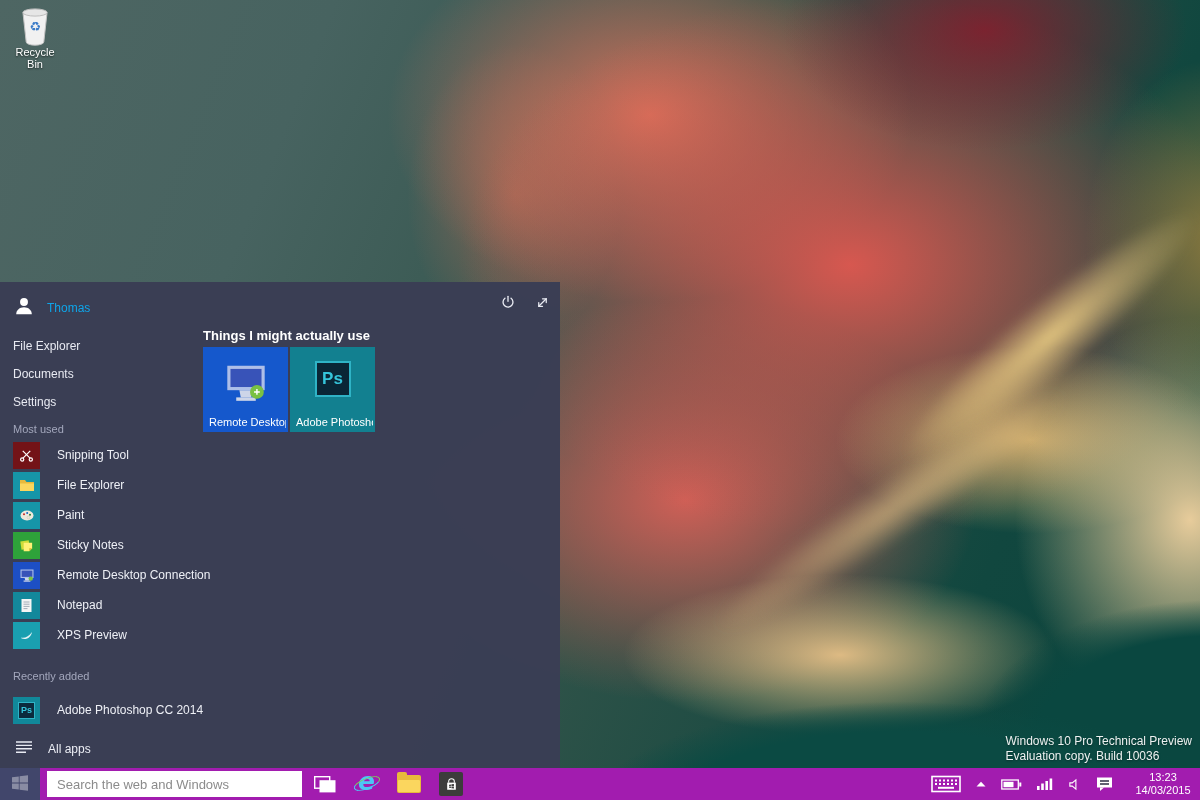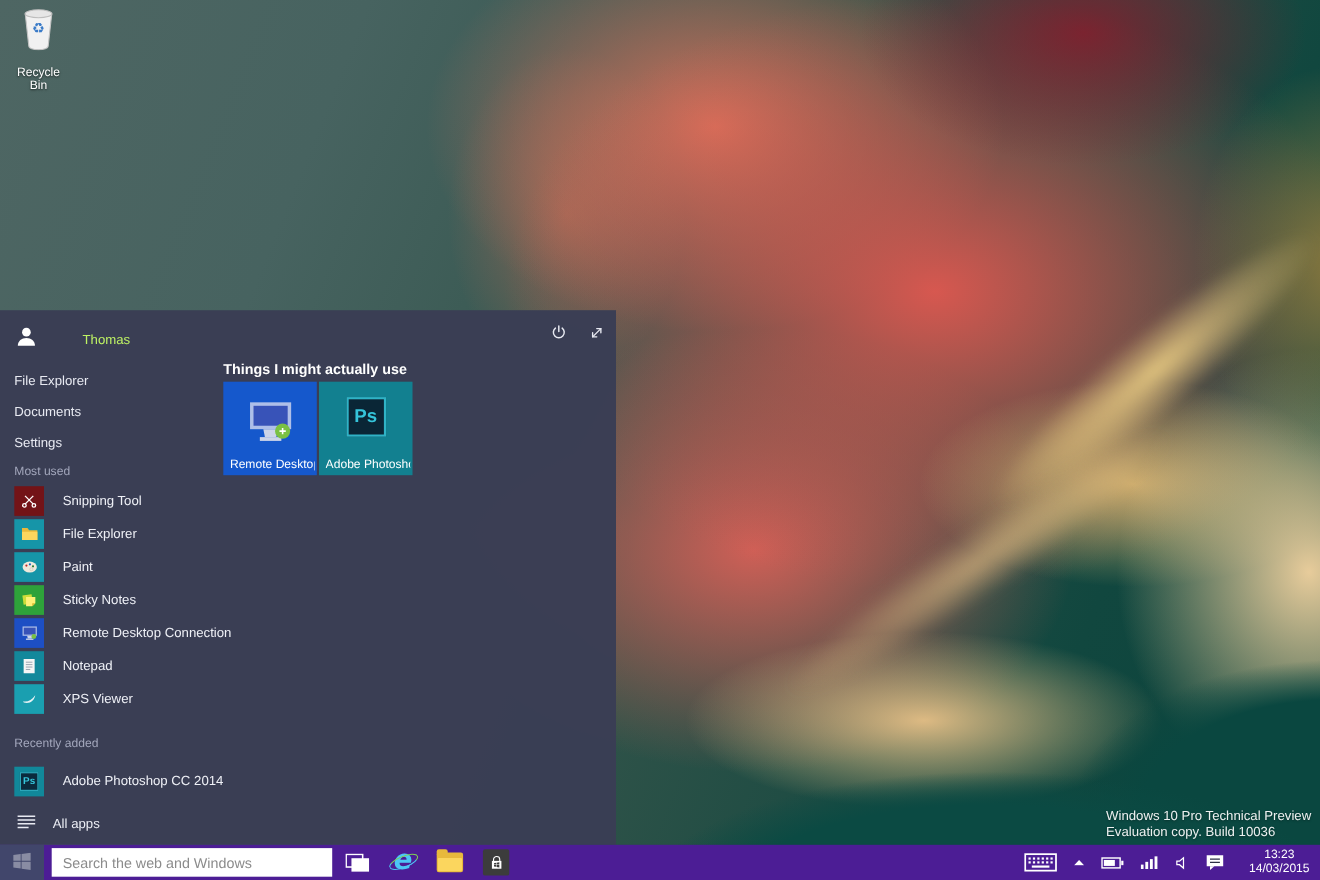--- a/index.html
+++ b/index.html
@@ -28,31 +28,31 @@
   .streak-1 { left:860px; top:300px; width:380px; height:74px; transform:rotate(-40deg);
     background:radial-gradient(closest-side, rgba(246,216,136,0.85), rgba(246,216,136,0)); filter:blur(5px); }
   .streak-2 { left:680px; top:480px; width:420px; height:62px; transform:rotate(-34deg);
     background:radial-gradient(closest-side, rgba(243,205,140,0.6), rgba(243,205,140,0)); filter:blur(6px); }
 
   
   .recycle-bin { position:absolute; left:6px; top:6px; width:58px; text-align:center; cursor:default; }
   .rb-glyph { position:relative; width:34px; height:40px; margin:0 auto; }
   .rb-symbol { position:absolute; left:0; right:0; top:13px; font-size:13px; color:#3a7bc8;
     font-family:"DejaVu Sans",sans-serif; }
-  .rb-label { margin-top:14px; font-size:11px; color:#fff; text-shadow:0 1px 2px rgba(0,0,0,0.7); }
+  .rb-label { margin-top:0; font-size:11px; color:#fff; text-shadow:0 1px 2px rgba(0,0,0,0.7); }
 
   
   .watermark { position:absolute; right:8px; bottom:36px; text-align:left; color:rgba(255,255,255,0.93);
     font-size:12px; line-height:15px; text-shadow:0 1px 2px rgba(0,0,0,0.35); }
 
   
   .start-menu { position:absolute; left:0; top:282px; width:560px; height:486px;
     background:rgba(58,62,84,0.985); color:#eceef5; }
   .user-row { position:absolute; left:13px; top:13px; display:flex; align-items:center; gap:12px; cursor:pointer; }
-  .user-name { font-size:12px; color:#bef264;margin-left:28px; }
+  .user-name { font-size:12px; color:#0ea5e9; }
   .icon-btn { position:absolute; top:9px; width:22px; height:22px; background:none; border:none;
     display:flex; align-items:center; justify-content:center; cursor:pointer; padding:0; }
   .btn-power { left:497px; }
   .btn-expand { left:531px; }
 
   .quick-nav { position:absolute; left:0; top:50px; width:195px; }
   .nav-item { padding:7px 13px; font-size:12px; color:#e8eaf2; cursor:pointer; }
 
   .section-label { position:absolute; left:13px; font-size:11px; color:#a3a7bc; }
   .lbl-most-used { top:141px; }
@@ -73,21 +73,21 @@
   .tile { position:absolute; top:65px; width:85px; height:85px; cursor:pointer; }
   .tile-1 { left:203px; }
   .tile-2 { left:290px; }
   .tile-label { position:absolute; left:6px; right:2px; bottom:4px; font-size:11px; color:#fff;
     white-space:nowrap; overflow:hidden; }
   .tile-icon-wrap { position:absolute; left:0; right:0; top:14px; display:flex; justify-content:center; }
   .ps-logo { width:36px; height:36px; background:#0a2636; border:2px solid #2fb3c6; color:#35c4da;
     font-size:17px; font-weight:bold; display:flex; align-items:center; justify-content:center; }
 
   
-  .taskbar { position:absolute; left:0; bottom:0; width:1200px; height:32px; background:#4c1d95;
+  .taskbar { position:absolute; left:0; bottom:0; width:1200px; height:32px; background:#a21caf;
     display:flex; align-items:center; }
   .start-btn { position:absolute; left:0; top:0; width:40px; height:32px; background:#41466b; border:none;
     display:flex; align-items:center; justify-content:center; cursor:pointer; }
   .search-box { position:absolute; left:47px; top:3px; width:255px; height:26px; background:#fff; border:none;
     font-size:13px; padding:0 10px; color:#333; font-family:"Liberation Sans",sans-serif; }
   .search-box::placeholder { color:#8b8b8b; opacity:1; }
   .tb-btn { position:absolute; top:0; width:34px; height:32px; display:flex; align-items:center;
     justify-content:center; cursor:pointer; background:none; border:none; }
   .tb-taskview { left:308px; }
   .tb-ie { left:350px; }
@@ -235,21 +235,21 @@
           </svg>
         </span>
         <span class="app-label">Notepad</span>
       </div>
       <div class="app-item">
         <span class="app-ico" style="background-color: rgb(26, 159, 176);">
           <svg width="15" height="12" viewBox="0 0 15 12">
             <path d="M2 8.5 C5.5 9.5 10 7.5 13 3 C12.3 8 8 11.2 2.6 9.6 Z" fill="#e4f2f4"></path>
           </svg>
         </span>
-        <span class="app-label">XPS Viewer</span>
+        <span class="app-label">XPS Preview</span>
       </div>
     </div>
 
     <div class="section-label lbl-recent">Recently added</div>
 
     <div class="app-list-recent">
       <div class="app-item">
         <span class="app-ico" style="background-color: rgb(17, 136, 154);">
           <span class="ps-mini">Ps</span>
         </span>

